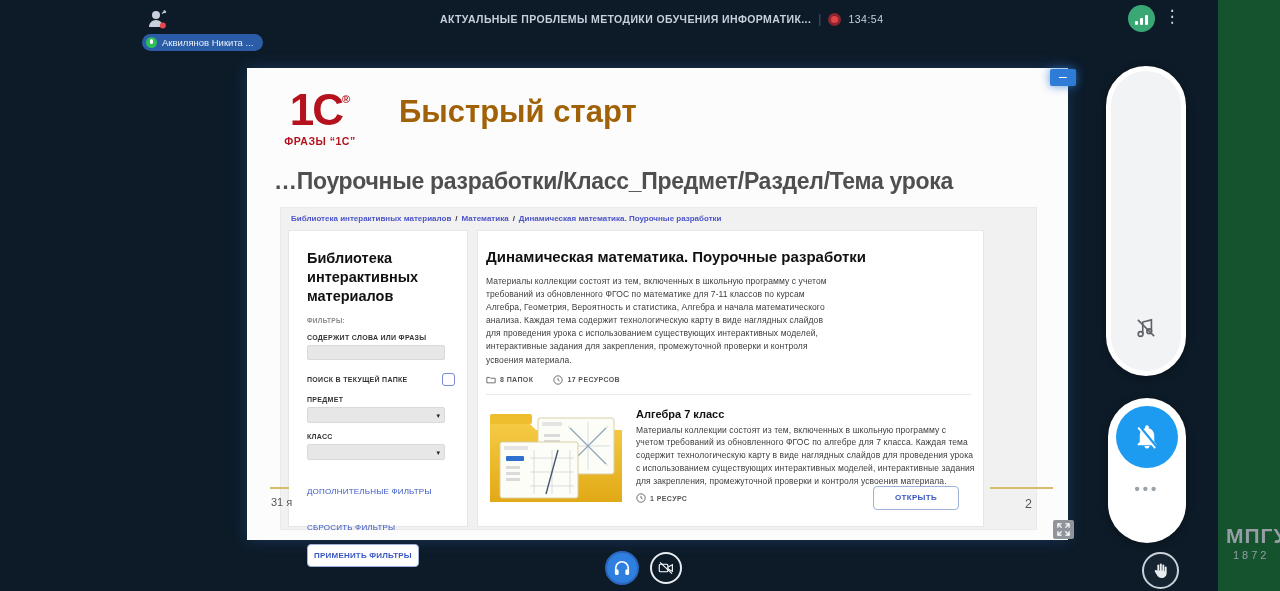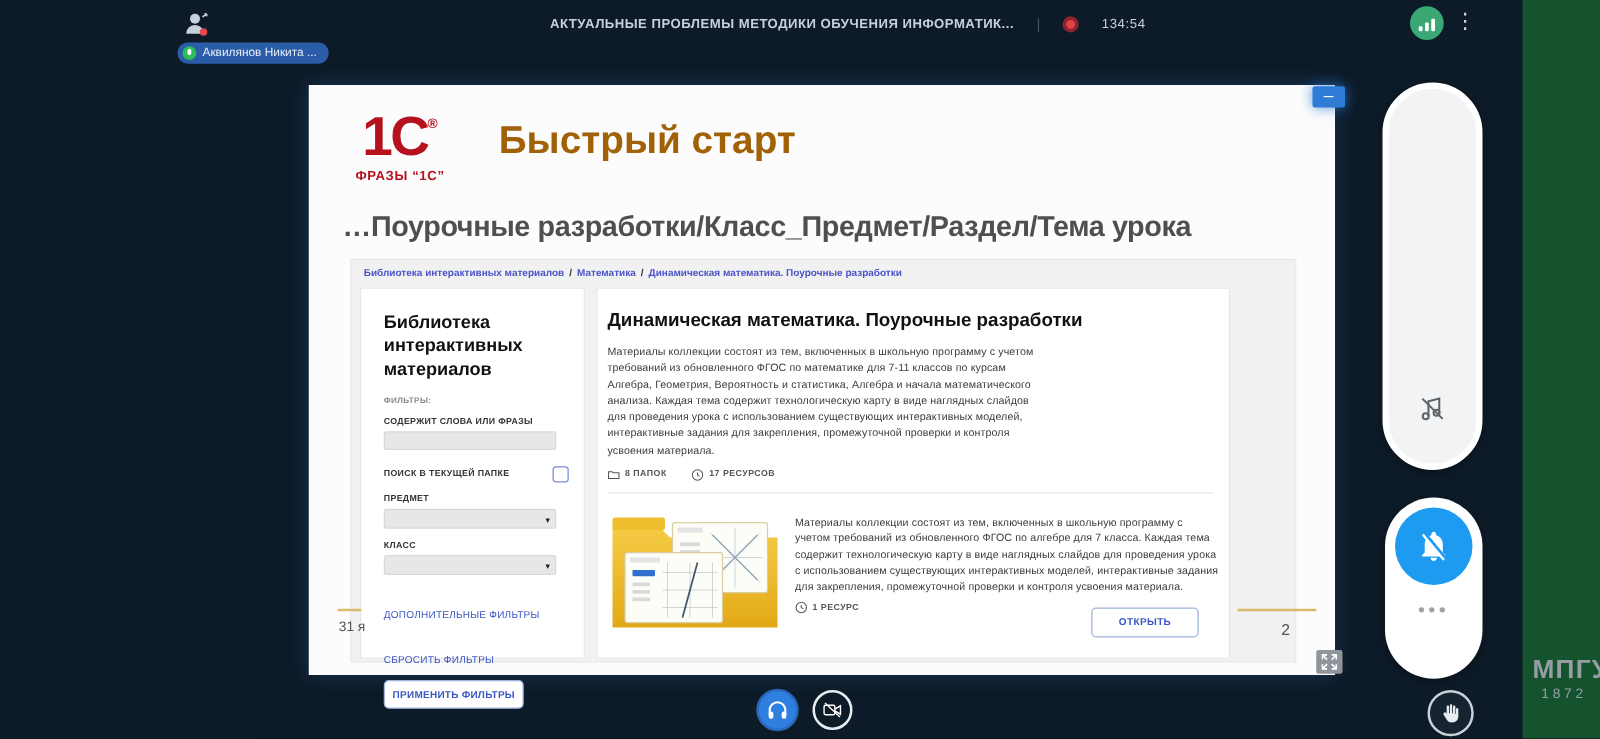--- a/index.html
+++ b/index.html
@@ -6,21 +6,21 @@
   *{box-sizing:border-box;font-family:"Liberation Sans","DejaVu Sans",sans-serif;}
   .stage{position:relative;width:1280px;height:591px;background:#0D1B28;overflow:hidden;}
 
   
   .blackbar{position:absolute;left:1218px;top:0;width:116px;height:591px;background:#14532d;}
   .watermark{position:absolute;left:8px;top:524px;color:#969DA5;}
   .wm1{font-size:21px;font-weight:bold;letter-spacing:1px;}
   .wm2{font-size:11px;letter-spacing:3px;margin-top:1px;padding-left:7px;}
 
   
-  .topbar{position:absolute;left:440px;top:8px;height:22px;display:flex;align-items:center;gap:18px;}
+  .topbar{position:absolute;left:440px;top:8px;height:22px;display:flex;align-items:center;gap:7px;}
   .meet-title{color:#C7D0DB;font-size:10.5px;letter-spacing:.4px;white-space:nowrap;font-weight:bold;}
   .sep{color:#44546A;font-size:12px;}
   .rec{width:13px;height:13px;border-radius:50%;border:3px solid #8D2430;background:#E04545;}
   .timer{color:#C7D0DB;font-size:10.5px;letter-spacing:.5px;}
   .presenter{position:absolute;left:146px;top:7px;width:24px;height:24px;}
   .conn{position:absolute;left:1128px;top:5px;width:27px;height:27px;border-radius:50%;background:#3AA875;display:flex;align-items:flex-end;justify-content:center;gap:2px;padding-bottom:7px;}
   .conn i{display:block;width:3px;background:#fff;border-radius:1px;}
   .menu-dots{position:absolute;left:1162px;top:4px;width:20px;height:26px;color:#CFD6DF;font-size:17px;text-align:center;line-height:26px;}
   .pill{position:absolute;left:142px;top:34px;height:17px;background:#2A5CA8;border-radius:9px;display:flex;align-items:center;gap:5px;padding:0 10px 0 4px;}
   .mic-dot{width:11px;height:11px;border-radius:50%;background:#2EBD59;position:relative;}
@@ -230,20 +230,21 @@
                     <line x1="84" y1="44" x2="84" y2="88"></line>
                   <line x1="44" y1="52" x2="88" y2="52"></line>
                     <line x1="44" y1="66" x2="88" y2="66"></line>
                     <line x1="44" y1="80" x2="88" y2="80"></line>
                 </g>
                 <line x1="60" y1="88" x2="72" y2="44" stroke="#46566B" stroke-width="1.4"></line>
               </g>
             </svg>
           </div>
           <div class="card-body">
+            <div class="card-title">Алгебра 7 класс</div>
             <div class="card-desc">Материалы коллекции состоят из тем, включенных в школьную программу с учетом требований из обновленного ФГОС по алгебре для 7 класса. Каждая тема содержит технологическую карту в виде наглядных слайдов для проведения урока с использованием существующих интерактивных моделей, интерактивные задания для закрепления, промежуточной проверки и контроля усвоения материала.</div>
             <div class="meta card-meta">
               <svg width="10" height="10" viewBox="0 0 12 12">
                   <circle cx="6" cy="6" r="5" fill="none" stroke="#555" stroke-width="1"></circle>
                   <path d="M6 3.5 V6 l2 1.3" fill="none" stroke="#555" stroke-width="1"></path>
                 </svg>
               <span>1 РЕСУРС</span>
             </div>
           </div>
           <div class="open-btn">ОТКРЫТЬ</div>

